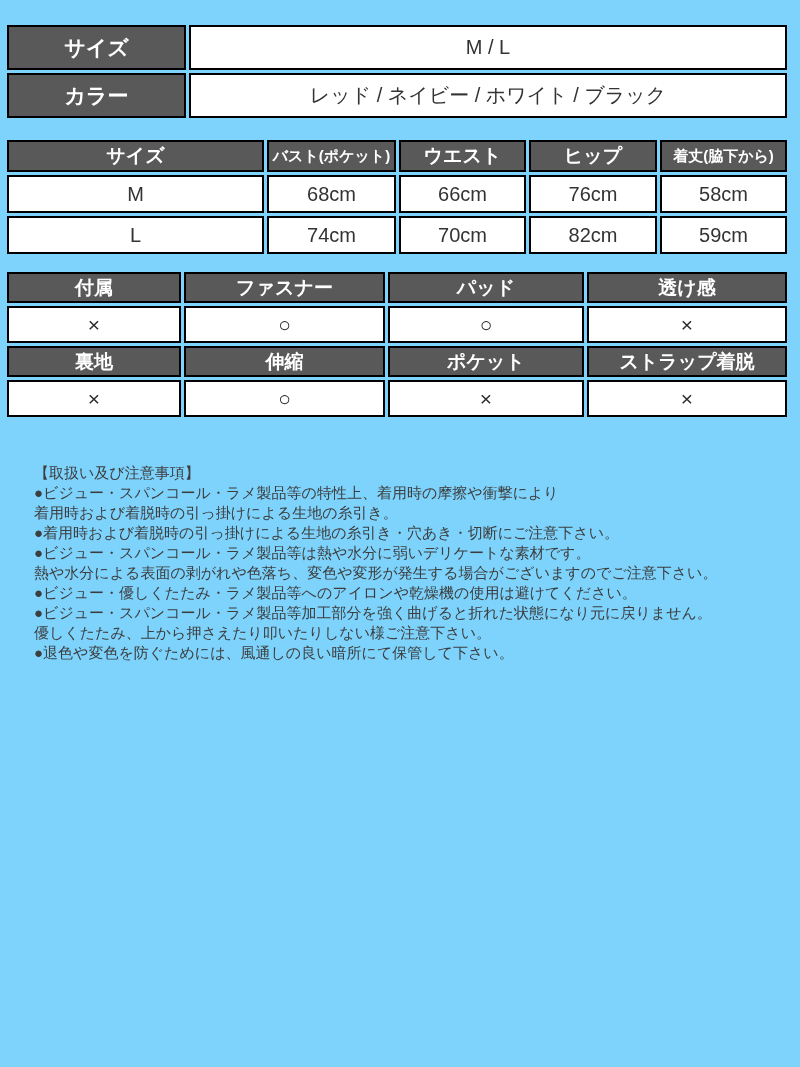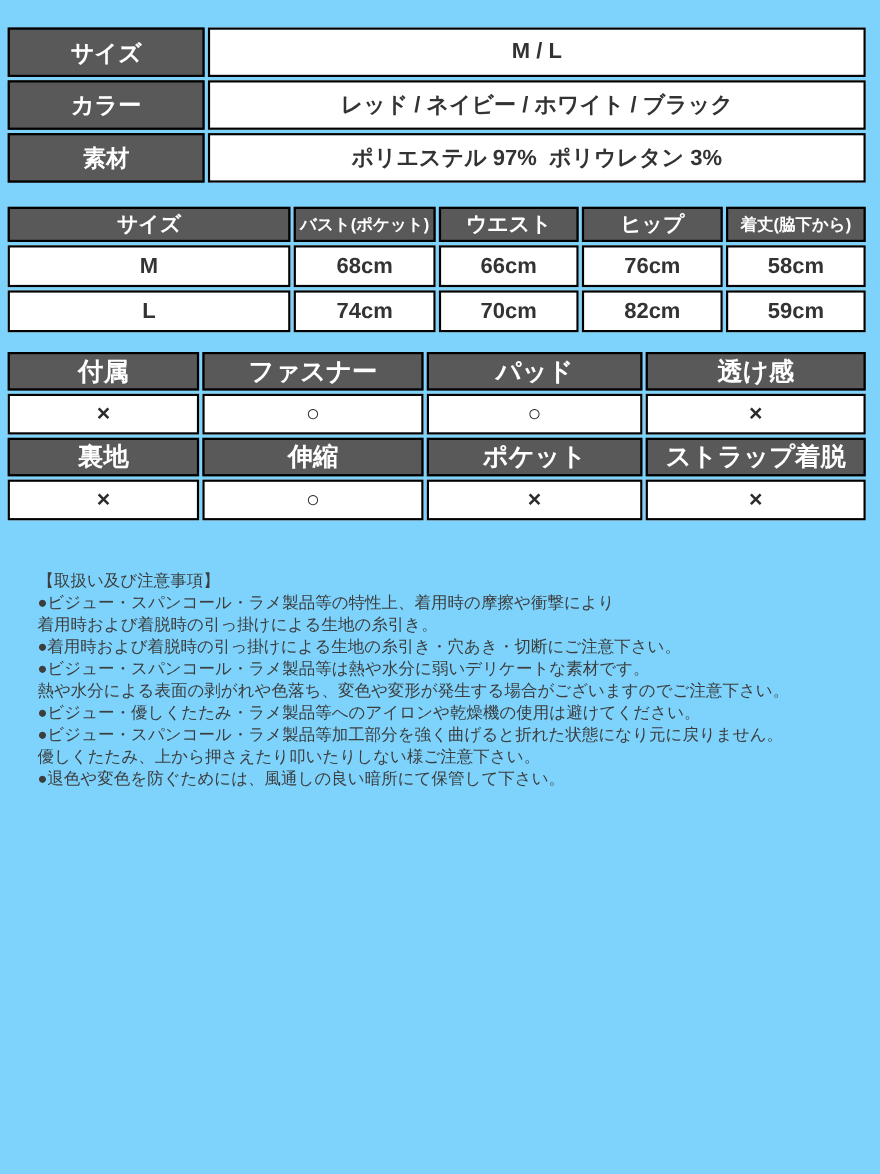--- a/index.html
+++ b/index.html
@@ -31,35 +31,35 @@
     padding: 0;
   }
   th {
     background: #595959;
     color: #ffffff;
     font-weight: bold;
   }
   td {
     background: #ffffff;
     color: #333333;
-    font-weight: bold;
+    font-weight: normal;
     text-align: center;
   }
   
   .spec-table { margin-bottom: 16px; }
   .spec-table th { height: 41px; font-size: 21px; }
   .spec-table td { height: 41px; font-size: 20px; }
   
   .size-table { margin-bottom: 12px; }
   .size-table th { height: 28px; font-size: 19px; }
   .size-table thead th:nth-child(2),
   .size-table thead th:nth-child(5) { font-size: 15px; }
   .size-table td { height: 34px; font-size: 20px; }
   
-  .feature-table th { height: 27px; font-size: 23px; }
+  .feature-table th { height: 27px; font-size: 19px; }
   .feature-table td { height: 33px; font-size: 21px; color: #2b2b2b; }
   
   .notes {
     margin-top: 43px;
     padding-left: 30px;
     padding-right: 20px;
     font-size: 15px;
     line-height: 20px;
     color: #3d3d3d;
   }
@@ -76,24 +76,20 @@
         <col style="width:598px">
       </colgroup>
     <tbody>
       <tr>
         <th>サイズ</th>
         <td>M / L</td>
       </tr>
       <tr>
         <th>カラー</th>
         <td>レッド / ネイビー / ホワイト / ブラック</td>
-      </tr>
-      <tr>
-        <th>素材</th>
-        <td>ポリエステル 97%  ポリウレタン 3%</td>
       </tr>
     </tbody>
   </table>
 
   <table class="size-table">
     <colgroup>
       <col style="width:257px">
         <col style="width:129px">
         <col style="width:127px">
         <col style="width:128px">

